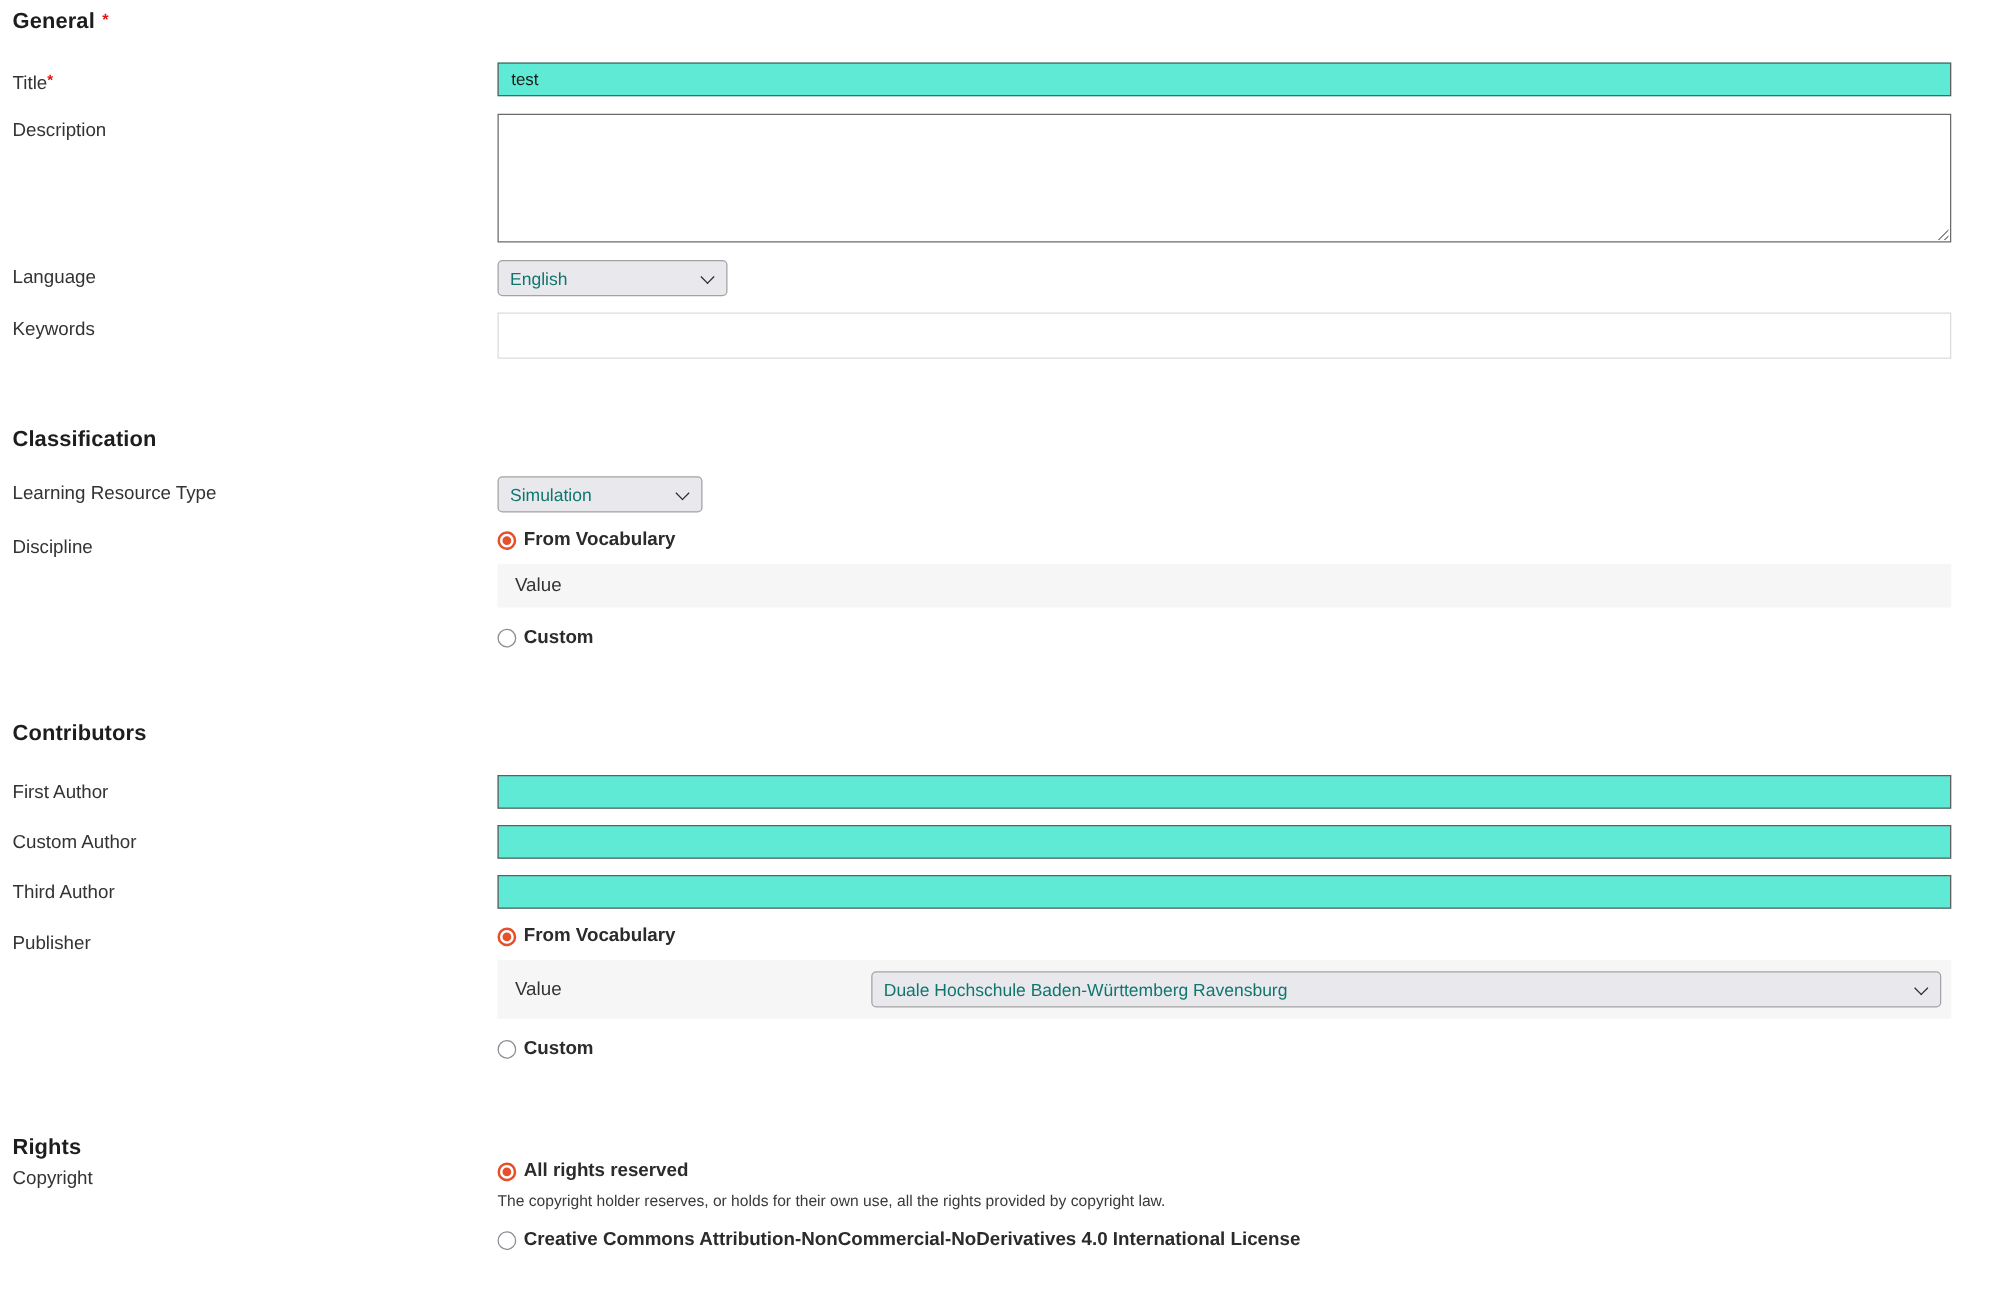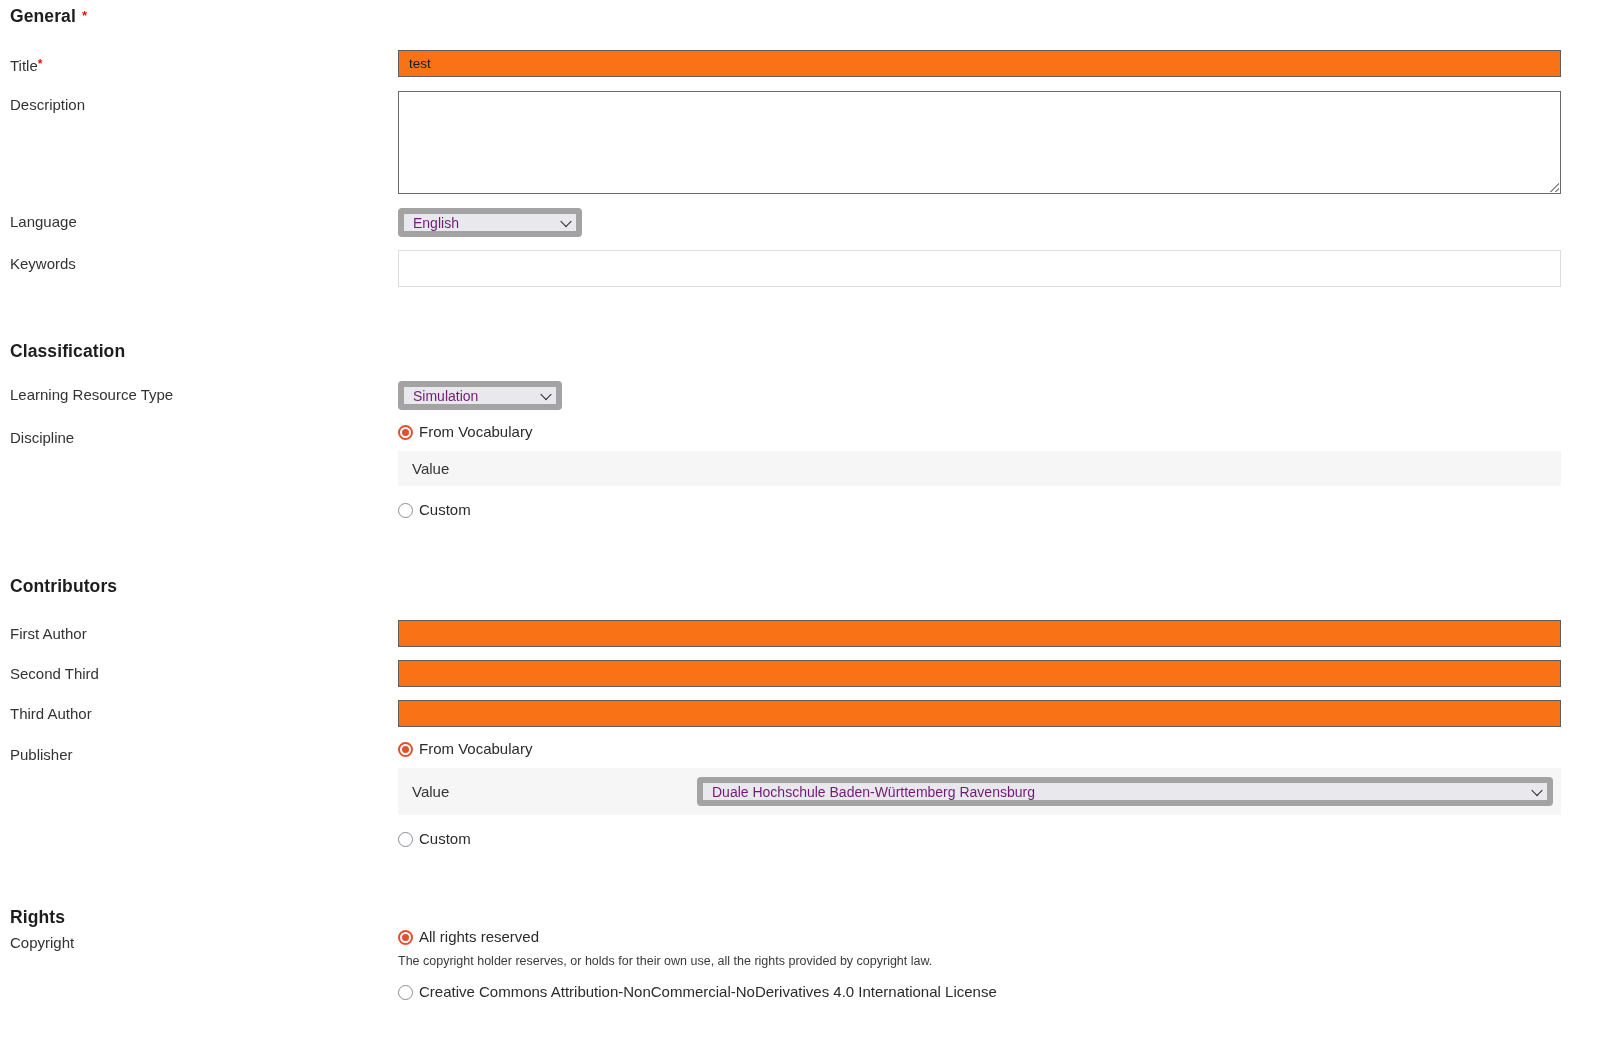--- a/index.html
+++ b/index.html
@@ -36,21 +36,21 @@
     font-size: 15px;
     color: #333333;
     line-height: 18px;
   }
   .row-control { flex: 1 1 auto; min-width: 0; }
 
   input.text-input {
     width: 100%;
     height: 27px;
     border: 1px solid #5f5f5f;
-    background: #f97316;
+    background: #5eead4;
     font-family: "Liberation Sans", sans-serif;
     font-size: 13.5px;
     color: #1b1b1b;
     padding: 0 10px;
     outline: none;
     border-radius: 0;
   }
   .textarea-wrap { position: relative; width: 100%; }
   textarea.text-area {
     display: block;
@@ -101,25 +101,25 @@
     transform: translateY(-68%) rotate(45deg);
     pointer-events: none;
   }
   select.styled-select {
     appearance: none;
     -webkit-appearance: none;
     -moz-appearance: none;
     width: 100%;
     height: 29px;
     background: #e9e9ed;
-    border: 6px solid #a3a3a3;
+    border: 1px solid #a3a3a3;
     border-radius: 4px;
     font-family: "Liberation Sans", sans-serif;
     font-size: 14px;
-    color: #701a75;
+    color: #0f766e;
     padding: 0 30px 0 9px;
     outline: none;
   }
   .w-language { width: 184px; }
   .w-lrt { width: 164px; }
   .w-discipline { width: 620px; }
   .w-publisher { width: 856px; }
 
   .radio-row {
     display: flex;
@@ -138,21 +138,21 @@
     position: relative;
   }
   .radio.checked { border: 2px solid #e4502c; }
   .radio.checked::after {
     content: "";
     position: absolute;
     inset: 2px;
     border-radius: 50%;
     background: #e4502c;
   }
-  .radio-text { margin-left: 6px; font-size: 15px; color: #2b2b2b; }
+  .radio-text { margin-left: 6px; font-size: 15px; color: #2b2b2b; font-weight: bold; }
 
   .vocab-value-row {
     display: flex;
     align-items: center;
     background: #f6f6f6;
     padding: 9px 8px 9px 14px;
     margin: 11px 0 16px 0;
   }
   .vocab-value-label {
     flex: 0 0 285px;
@@ -243,21 +243,21 @@
 <h2 class="section-heading heading-contributors">Contributors</h2>
 
 <div class="row tight">
   <div class="row-label">First Author</div>
   <div class="row-control">
     <input class="text-input" type="text" value="" style="">
   </div>
 </div>
 
 <div class="row tight">
-  <div class="row-label">Second Third</div>
+  <div class="row-label">Custom Author</div>
   <div class="row-control">
     <input class="text-input" type="text" value="" style="">
   </div>
 </div>
 
 <div class="row">
   <div class="row-label">Third Author</div>
   <div class="row-control">
     <input class="text-input" type="text" value="" style="">
   </div>

